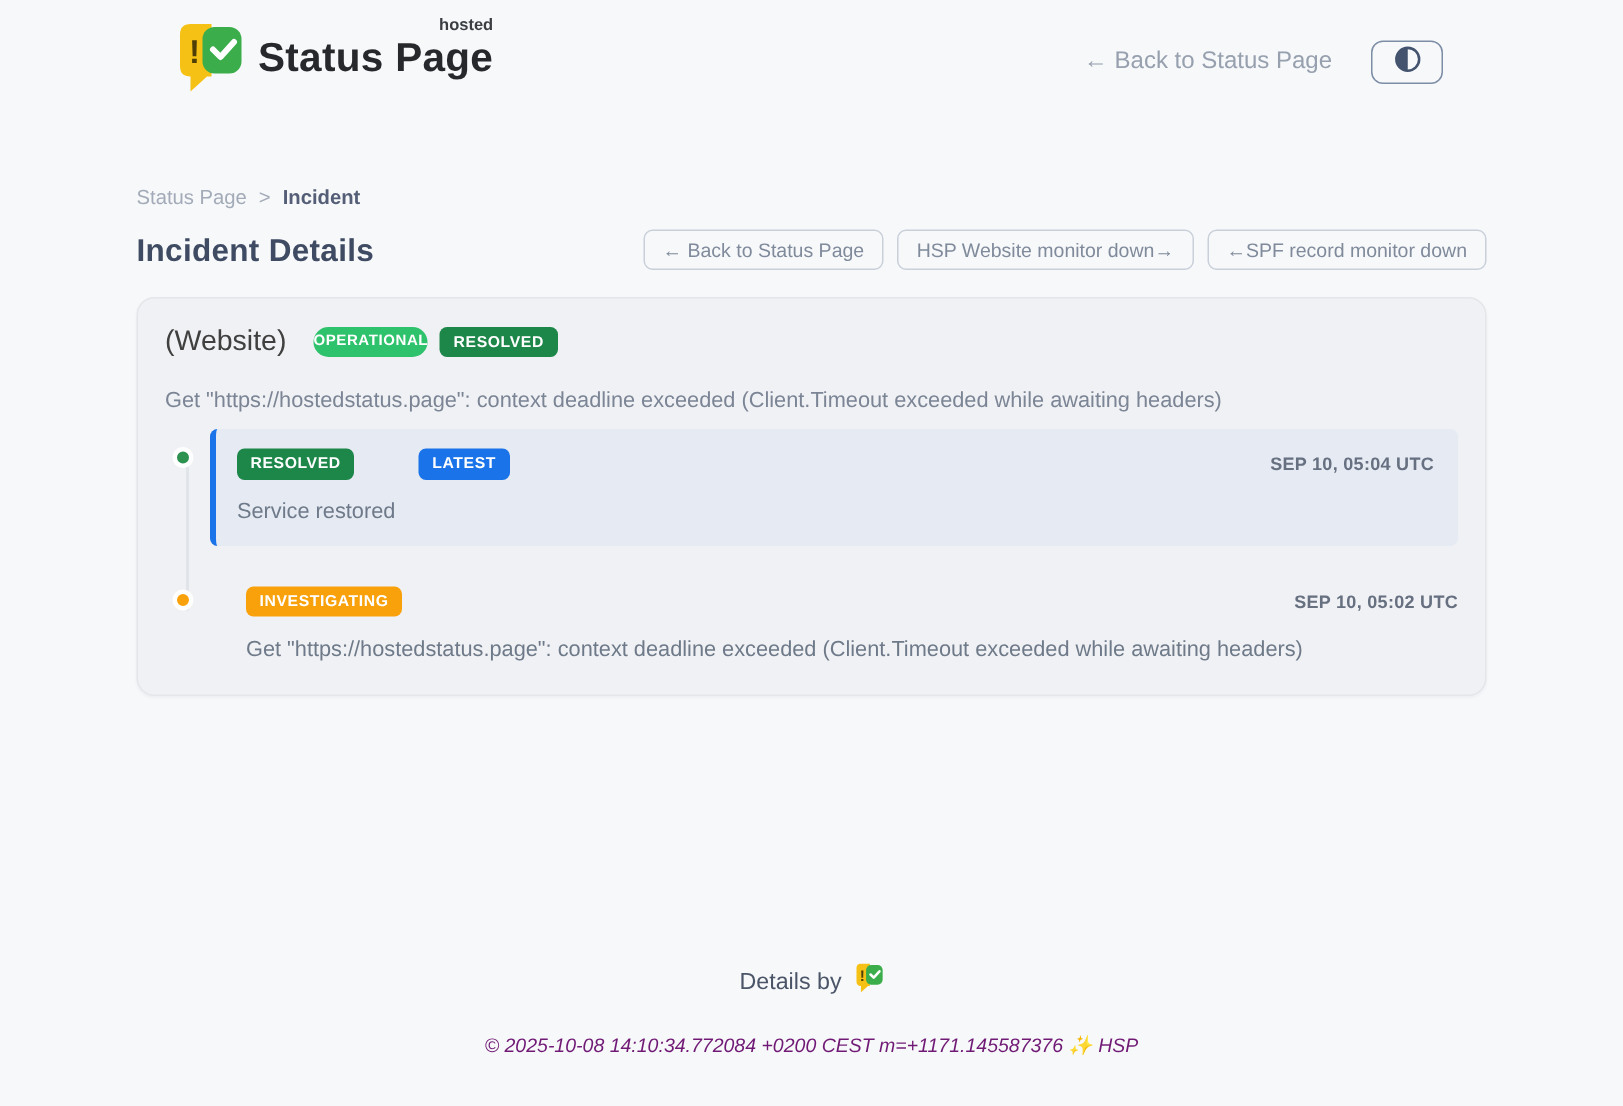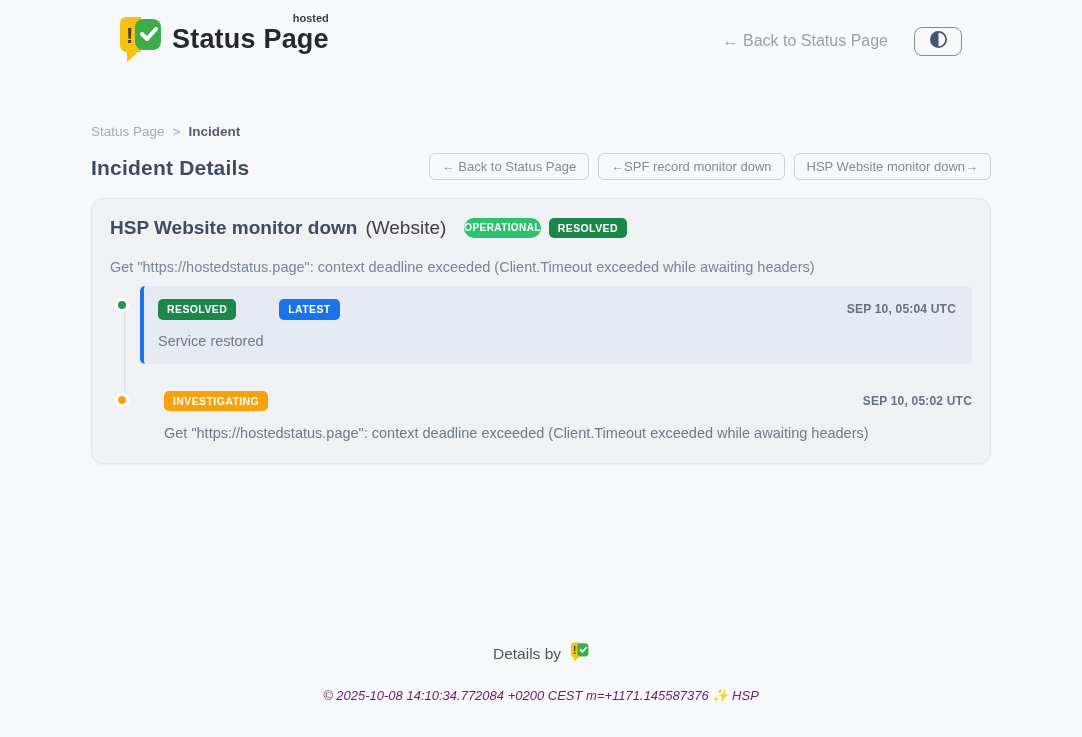--- a/index.html
+++ b/index.html
@@ -154,28 +154,27 @@
   <div class="breadcrumb">
     <a class="root">Status Page</a>
     <span>&gt;</span>
     <span class="current">Incident</span>
   </div>
 
   <div class="title-row">
     <h1 class="page-title">Incident Details</h1>
     <div class="nav-buttons">
       <button class="nav-btn">← Back to Status Page</button>
+      <button class="nav-btn">HSP Website monitor down→</button>
       <button class="nav-btn">←SPF record monitor down</button>
-      <button class="nav-btn">HSP Website monitor down→</button>
     </div>
   </div>
 
   <div class="card">
     <div class="card-title-row">
-      <span class="incident-title">HSP Website monitor down</span>
       <span class="incident-component">(Website)</span>
       <span class="badge pill">OPERATIONAL</span>
       <span class="badge sq-green">RESOLVED</span>
     </div>
 
 
     <div class="description">Get "https://hostedstatus.page": context deadline exceeded (Client.Timeout exceeded while awaiting headers)</div>
 
     <div class="timeline">
 

